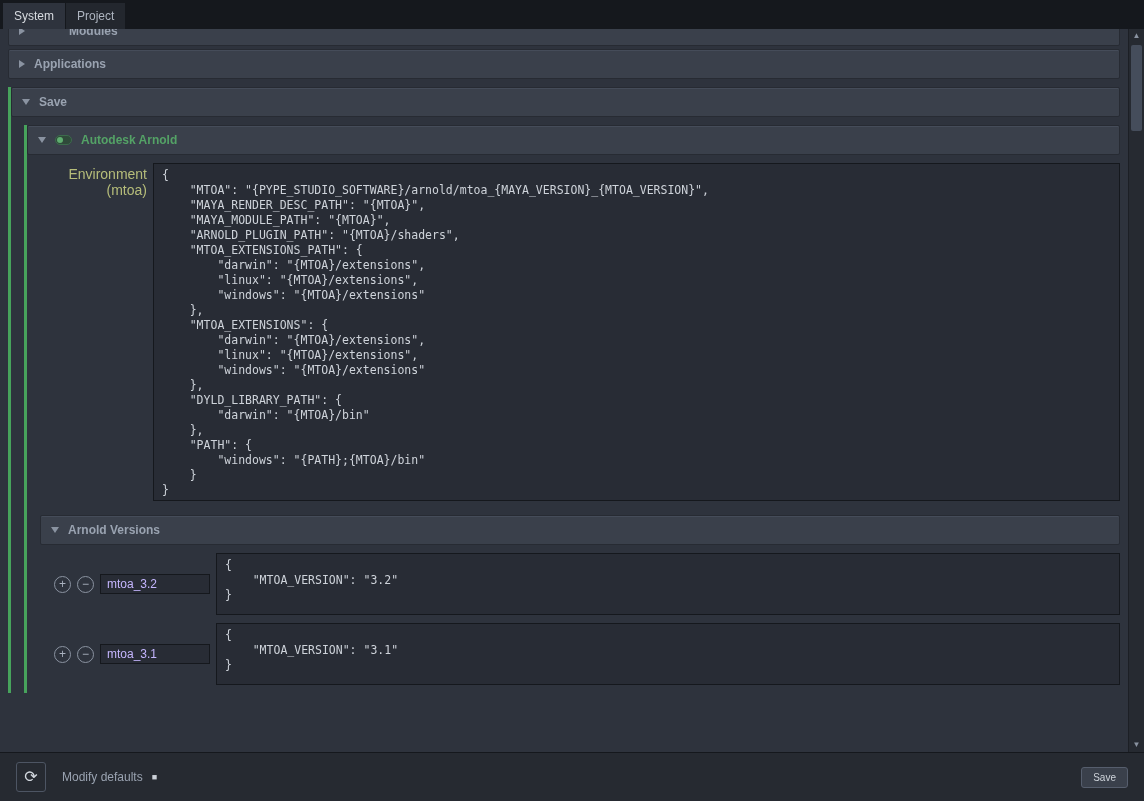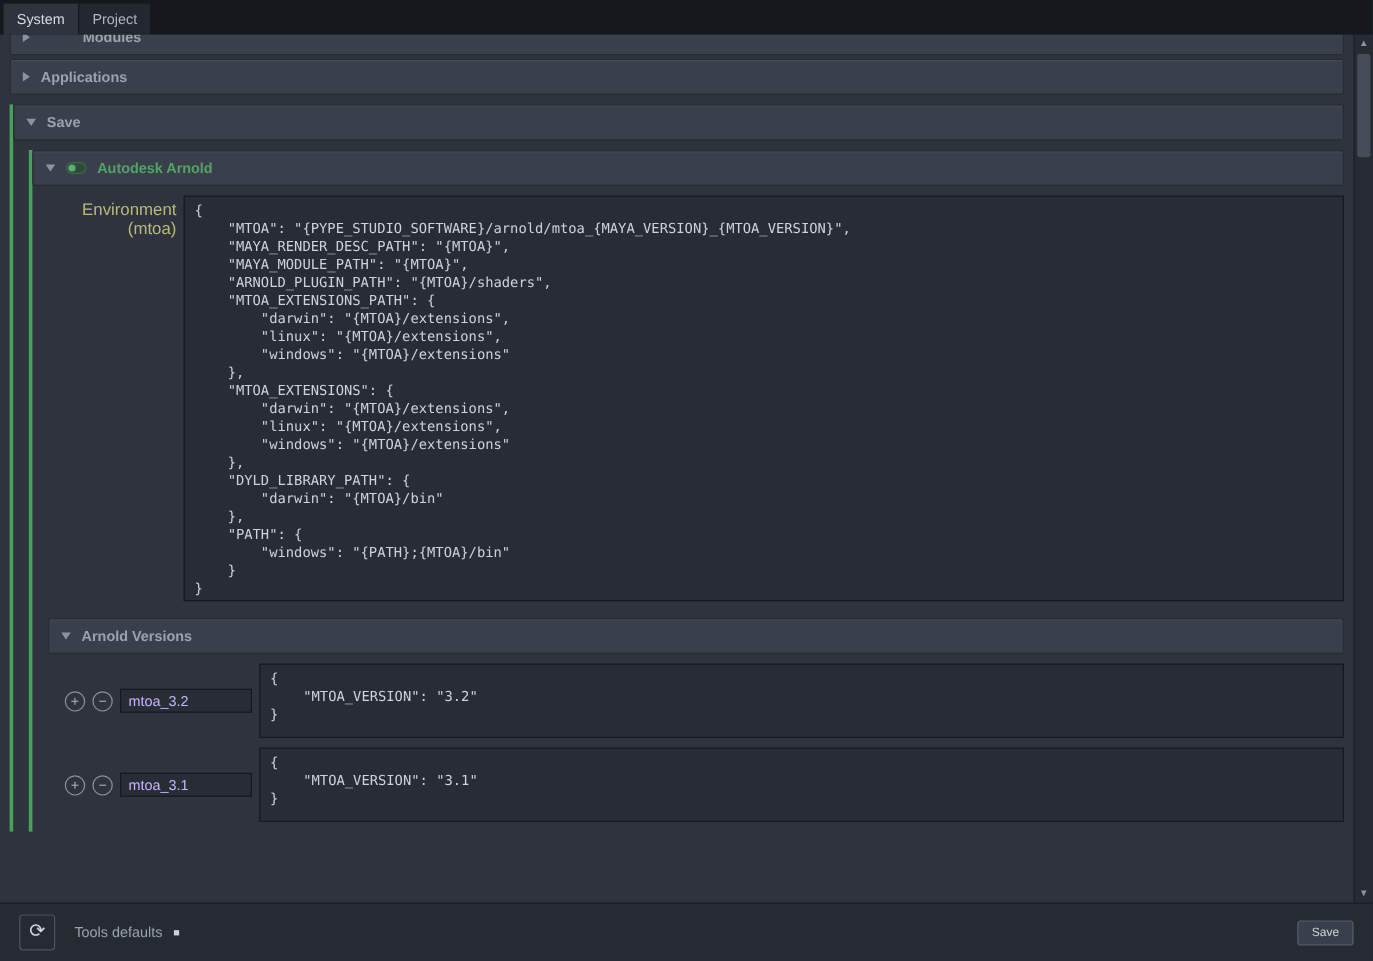--- a/index.html
+++ b/index.html
@@ -169,19 +169,19 @@
     <div class="scrollbar">
       <div class="sb-btn">▲</div>
       <div class="sb-thumb"></div>
       <div class="sb-btn bottom">▼</div>
     </div>
 
   </div>
 
   <div class="footer">
     <button class="refresh-btn">⟳</button>
-    <span class="modify-label">Tools defaults</span>
+    <span class="modify-label">Modify defaults</span>
     <span class="modified-marker">■</span>
     <span class="spacer"></span>
     <button class="save-btn">Save</button>
   </div>
 
 </div>
 
 </body></html>

